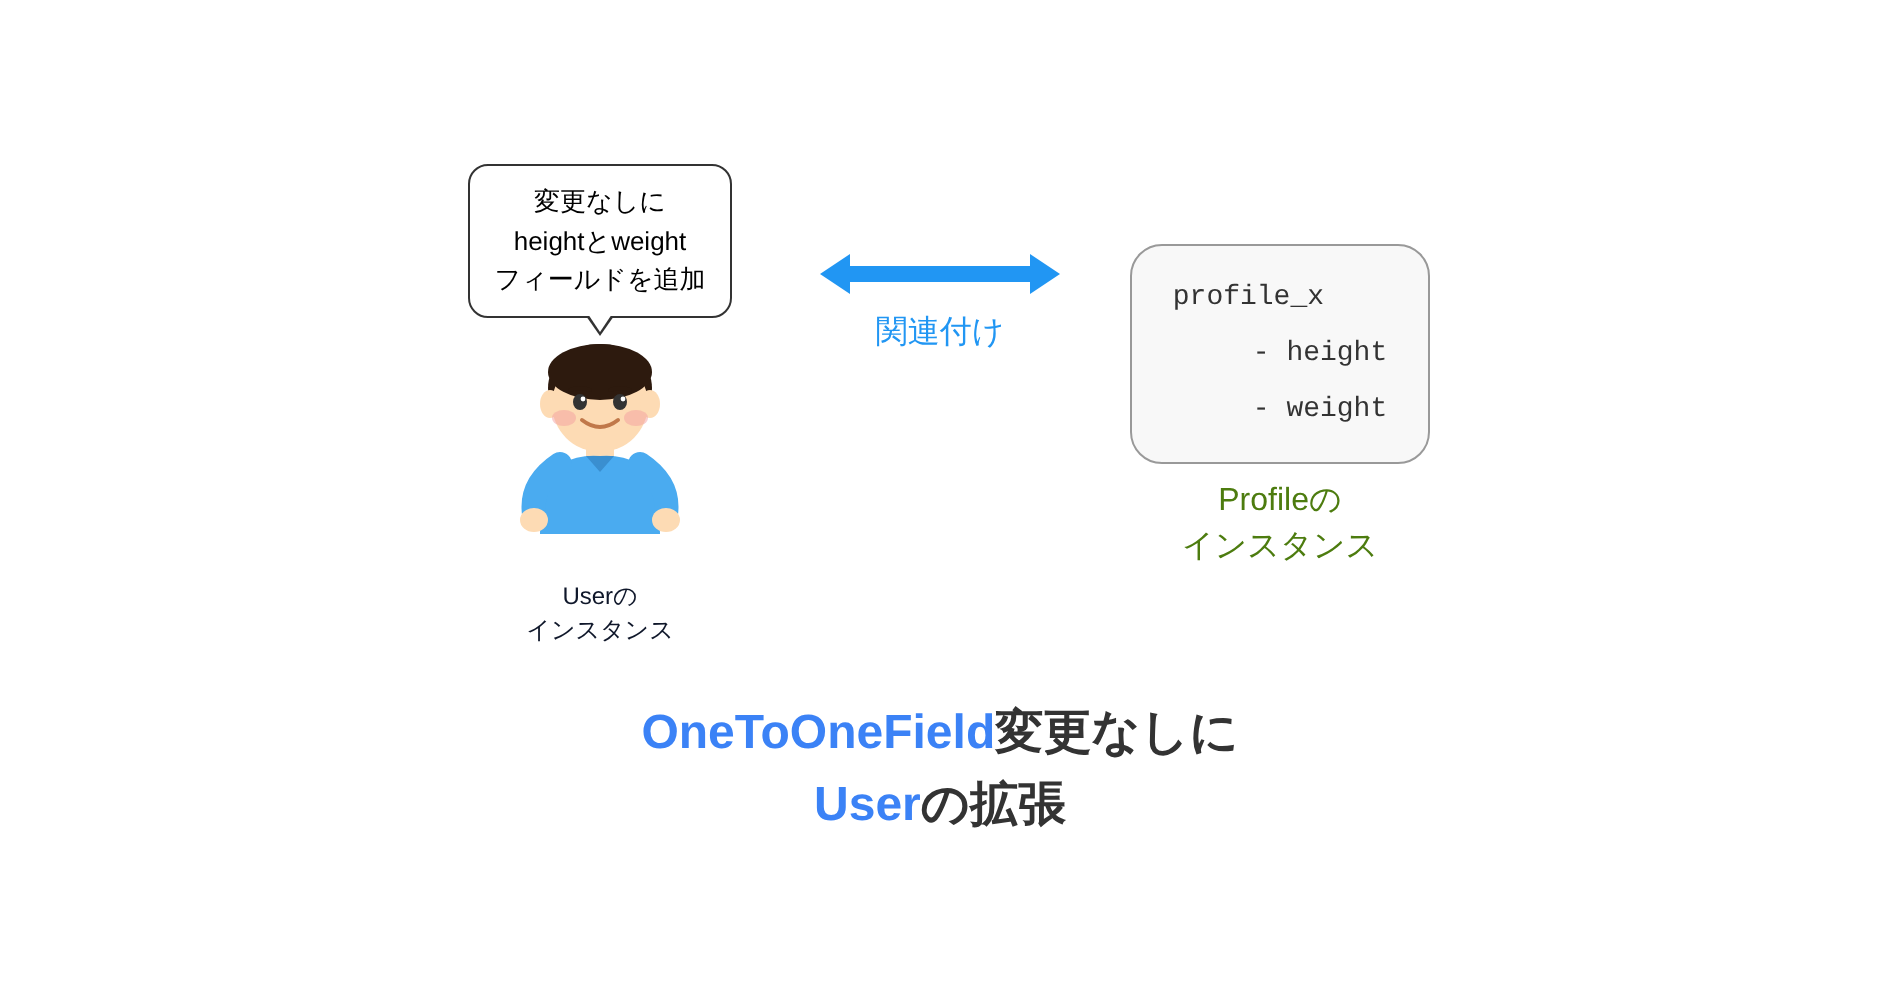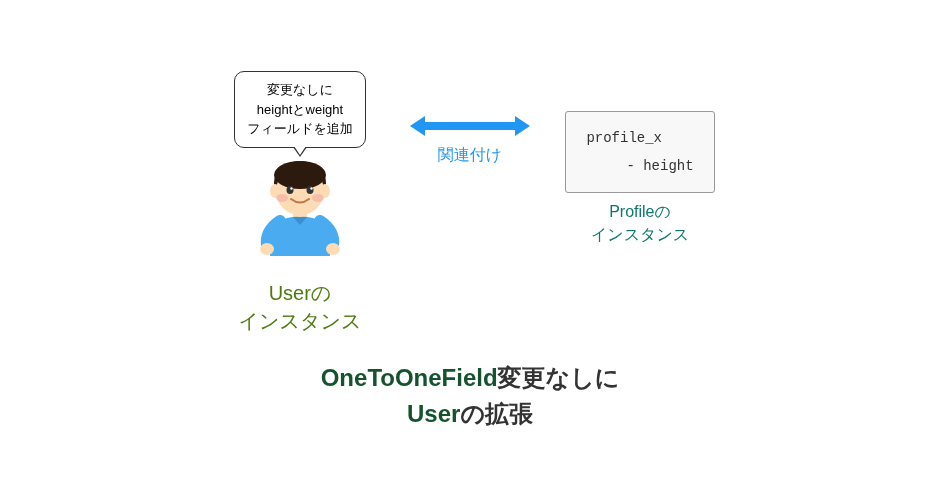--- a/index.html
+++ b/index.html
@@ -79,24 +79,24 @@
     }
 
     .person-figure {
       width: 90px;
       height: 110px;
       margin-top: 5px;
     }
 
     .person-label {
       margin-top: 8px;
-      font-size: 20px;
+      font-size: 12px;
       text-align: center;
       line-height: 1.4;
-      color: #4d7c0f;
+      color: #0f172a;
     }
 
     
     .middle-section {
       display: flex;
       flex-direction: column;
       align-items: center;
       justify-content: center;
       width: 140px;
       margin-top: 40px;
@@ -118,21 +118,21 @@
     .right-section {
       display: flex;
       flex-direction: column;
       align-items: center;
       width: 200px;
       margin-top: 40px;
     }
 
     .profile-box {
       border: 1.5px solid #999999;
-      border-radius: 3px;
+      border-radius: 16px;
       padding: 12px 20px;
       background: #f8f8f8;
       font-family: 'Courier New', 'Consolas', monospace;
       font-size: 14px;
       line-height: 2;
       min-width: 140px;
     }
 
     .profile-title {
       color: #333333;
@@ -147,35 +147,35 @@
     .profile-field-user {
       color: #2196F3;
       font-weight: bold;
     }
 
     .profile-label {
       margin-top: 8px;
       font-size: 16px;
       text-align: center;
       line-height: 1.4;
-      color: #0f766e;
+      color: #4d7c0f;
     }
 
     
     .bottom-title {
       font-size: 24px;
       font-weight: bold;
       text-align: center;
       line-height: 1.5;
       color: #333333;
       margin-top: 5px;
     }
 
     .orange-text {
-      color: #14532d;
+      color: #3b82f6;
     }
   </style>
 </head>
 <body>
 
 <div class="main-container">
 
   <div class="diagram-area">
 
     <div class="left-section">
@@ -240,20 +240,21 @@
 
         <rect x="12" y="11" width="96" height="8" fill="#2196F3"></rect>
       </svg>
       <div class="arrow-label">関連付け</div>
     </div>
 
     <div class="right-section">
       <div class="profile-box">
         <div class="profile-title">profile_x</div>
         <div class="profile-field">- height</div>
+        <div class="profile-field">- weight</div>
       </div>
       <div class="profile-label">
         <span>Profileの</span><br>
         <span>インスタンス</span>
       </div>
     </div>
 
   </div>
 
   <div class="bottom-title">

